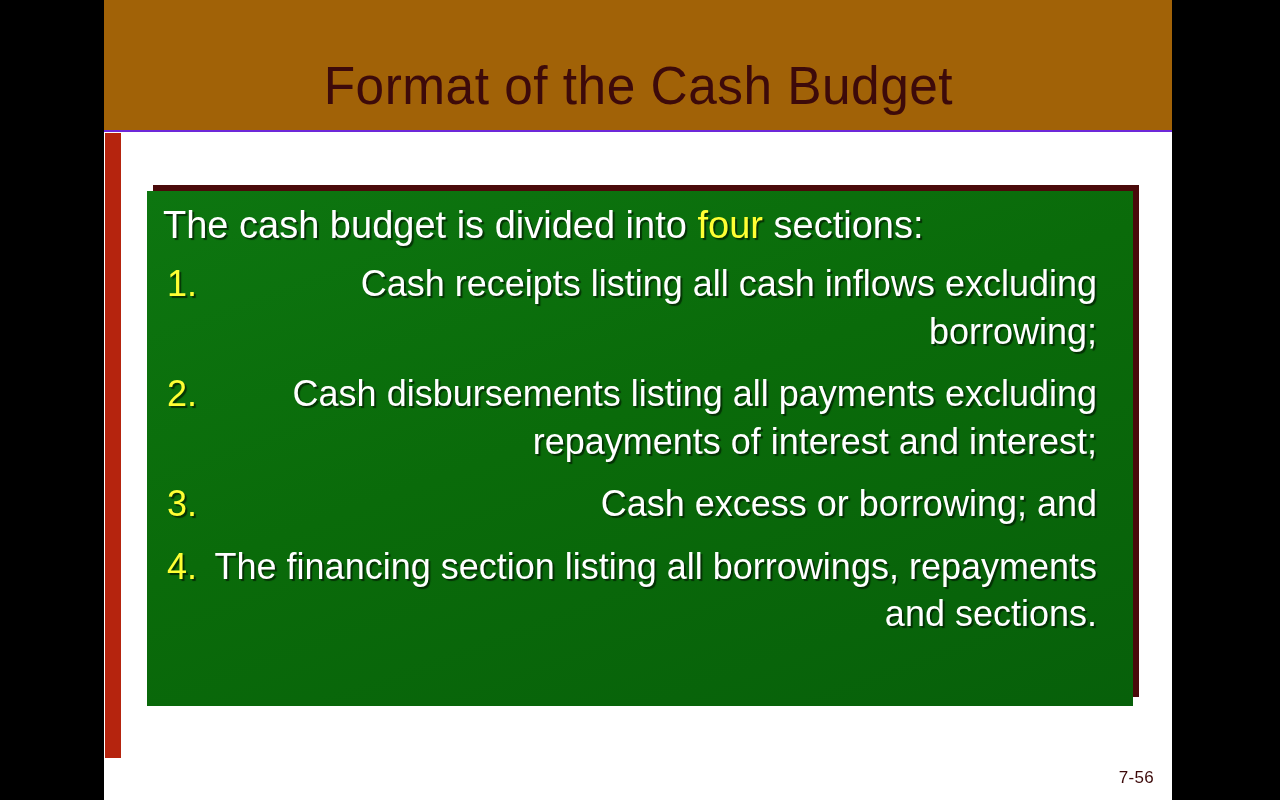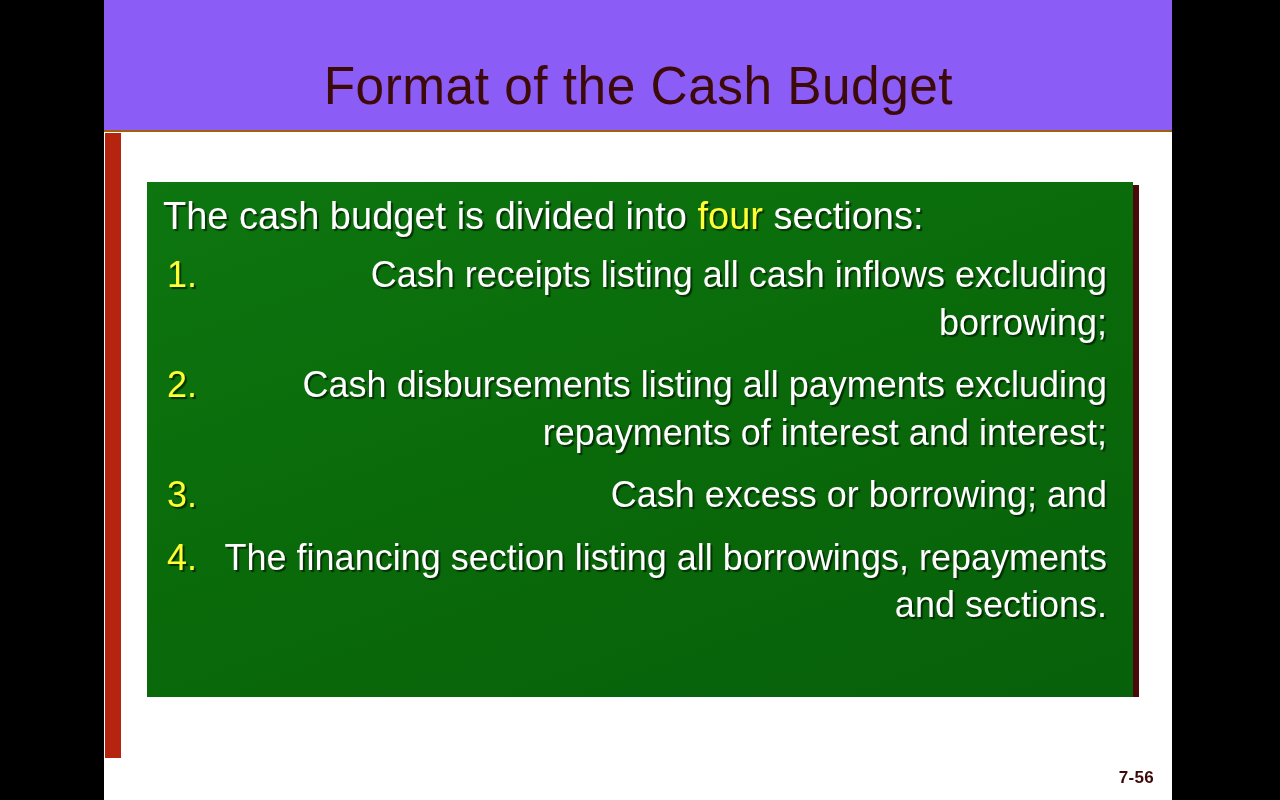--- a/index.html
+++ b/index.html
@@ -31,22 +31,22 @@
     background: #ffffff;
   }
 
   
   .title-band {
     position: absolute;
     left: 0px;
     top: 0px;
     width: 1068px;
     height: 132px;
-    background: #8b5cf6;
-    border-bottom: 2px solid #a16207;
+    background: #a16207;
+    border-bottom: 2px solid #6d28d9;
     box-sizing: border-box;
     display: flex;
     align-items: flex-end;
     justify-content: center;
   }
   .slide-title {
     font-family: "Liberation Sans", sans-serif;
     font-size: 53px;
     font-weight: 400;
     color: #3d0a0a;
@@ -80,27 +80,27 @@
     position: absolute;
     left: 6px;
     top: 6px;
     width: 986px;
     height: 512px;
     background: #4a0a0a;
   }
   .content-box {
     position: absolute;
     left: 0px;
-    top: 3px;
+    top: 12px;
     width: 986px;
     height: 515px;
     background: #0a6b0a;
     background-image: linear-gradient(160deg, #0d7610 0%, #0a6b0a 45%, #07600a 100%);
     box-sizing: border-box;
-    padding: 14px 22px 0 12px;
+    padding: 14px 32px 0 12px;
     overflow: hidden;
   }
 
   
   .lead-line, .bullet-list {
     color: #ffffff;
     text-shadow: 2px 2px 1px rgba(0,0,0,0.55);
   }
 
   .lead-line {
@@ -140,21 +140,21 @@
     padding-right: 4px;
     text-align: right;
   }
 
   
   .page-number {
     position: absolute;
     right: 18px;
     bottom: 12px;
     font-size: 17px;
-    font-weight: bold;
+    font-weight: normal;
     color: #3d0a0a;
     letter-spacing: 0.3px;
   }
 </style>
 </head>
 <body>
 
 <div id="slide-root">
 
   <div class="slide-canvas">

